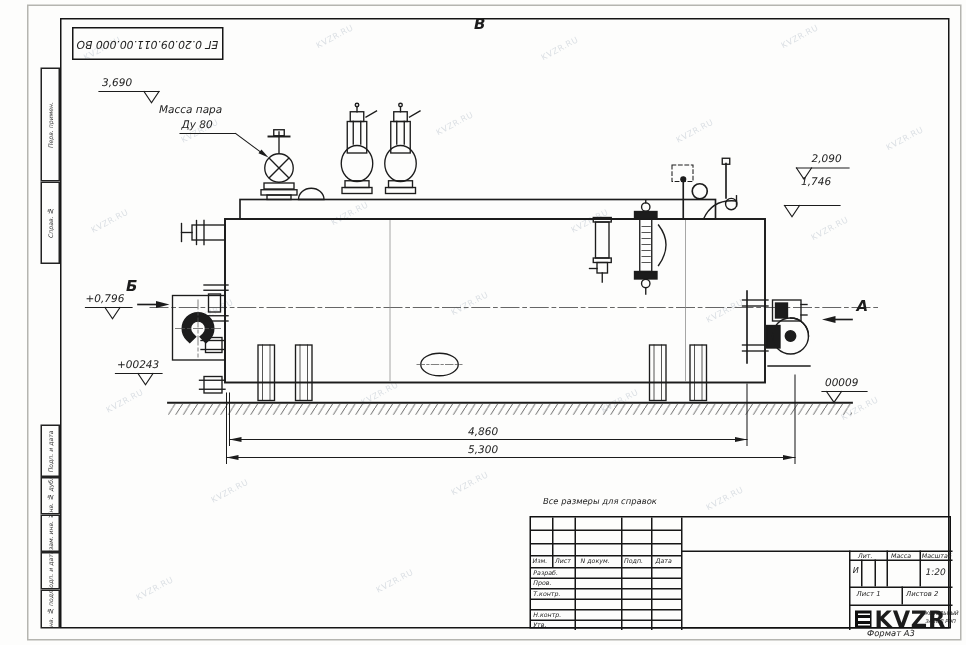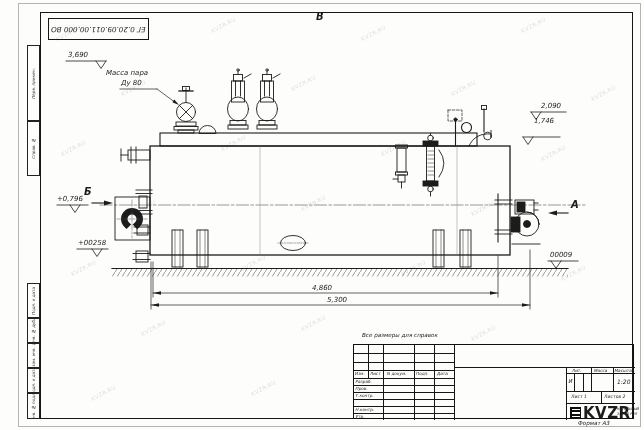--- a/index.html
+++ b/index.html
@@ -301,24 +301,24 @@
 
   <div class="t fs7" style="left:68px;top:52px">3,690</div>
   <div class="t fs7" style="left:106px;top:70px">Масса пара</div>
   <div class="t fs7" style="left:121px;top:79.5px">Ду 80</div>
   <div class="t fs10" style="left:316px;top:12px;font-weight:600">В</div>
   <div class="t fs7" style="left:541px;top:103px">2,090</div>
   <div class="t fs7" style="left:534px;top:118px">1,746</div>
   <div class="t fs10" style="left:84px;top:187px;font-weight:600">Б</div>
   <div class="t fs7" style="left:57px;top:196px">+0,796</div>
   <div class="t fs10" style="left:571px;top:200px;font-weight:600">А</div>
-  <div class="t fs7" style="left:78px;top:240px">+00258</div>
+  <div class="t fs7" style="left:78px;top:240px">+00243</div>
   <div class="t fs7" style="left:550px;top:252px">00009</div>
   <div class="t fs7" style="left:312px;top:285px">4,860</div>
-  <div class="t fs7" style="left:327px;top:297px">5,300</div>
+  <div class="t fs7" style="left:312px;top:297px">5,300</div>
   <div class="t fs55" style="left:362px;top:333px">Все размеры для справок</div>
 
   <div id="tb">
 
     <div class="vl" style="left:14px;top:0;height:33px"></div>
     <div class="vl" style="left:29px;top:0;height:75px"></div>
     <div class="vl" style="left:60px;top:0;height:75px"></div>
     <div class="vl" style="left:80px;top:0;height:75px"></div>
     <div class="vl" style="left:100px;top:0;height:75px"></div>
     <div class="vl" style="left:212px;top:22px;height:53px"></div>

